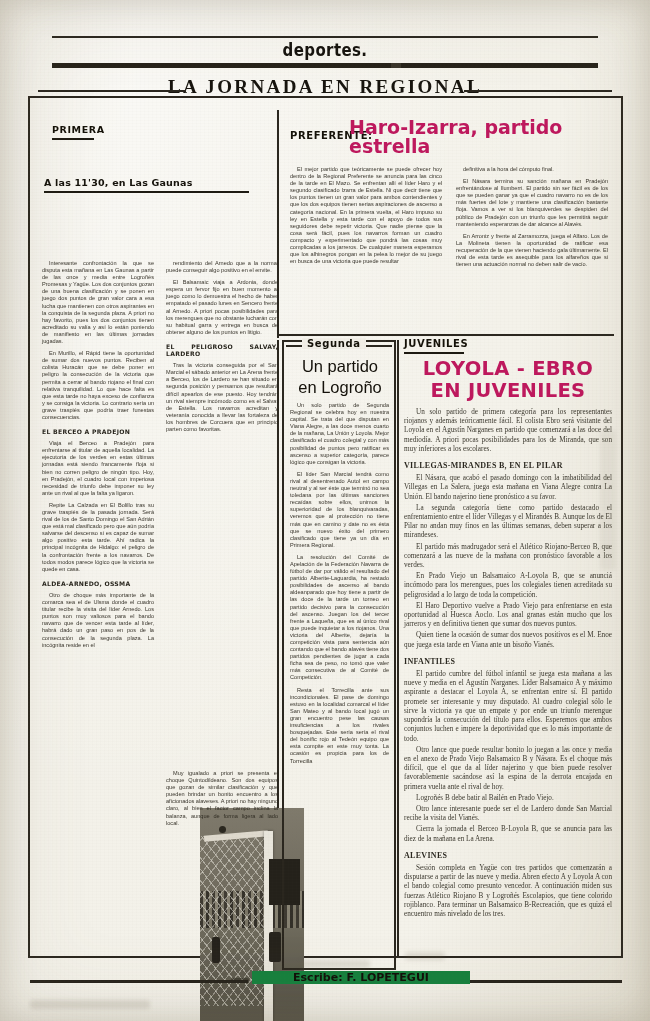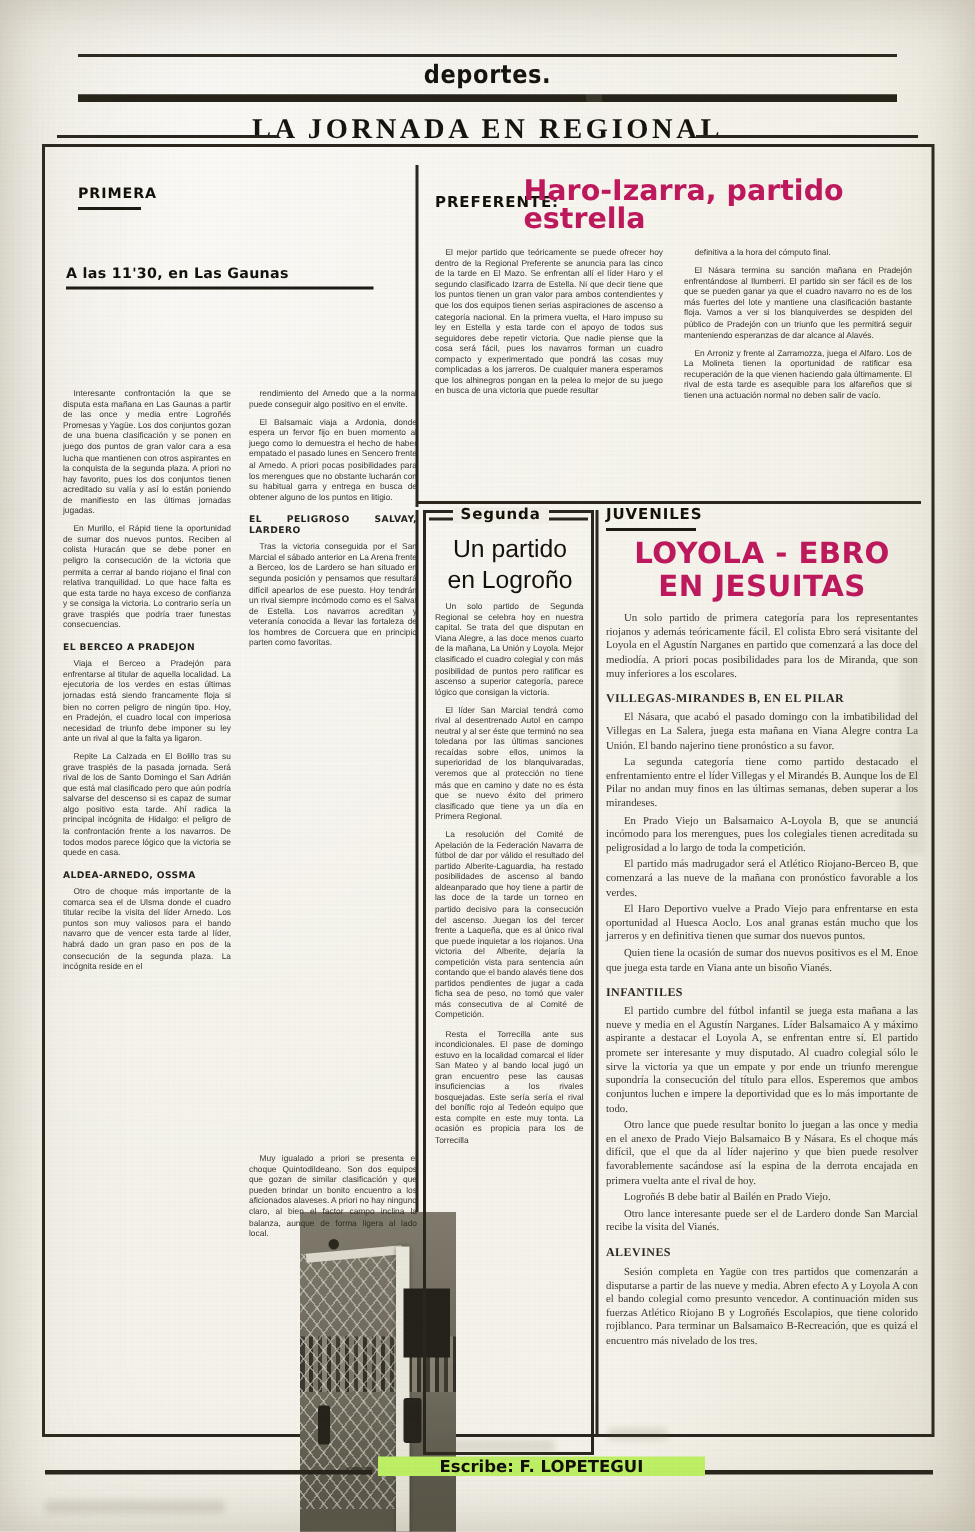--- a/index.html
+++ b/index.html
@@ -150,21 +150,21 @@
   .col-wide p{margin:0 0 2px 0;text-indent:12px;}
   .subhd-wide{font-weight:bold;font-size:8px;letter-spacing:.3px;color:#15120a;
      margin:7px 0 4px 0;font-family:"Liberation Serif",serif;}
 
   
   #byline-wrap{position:absolute;left:30px;top:972px;width:592px;height:18px;}
   .bl-rule{position:absolute;top:8px;height:3px;background:#26221a;}
   #byline{
     position:absolute;left:222px;top:-1px;width:210px;text-align:center;
     font-family:"DejaVu Sans",sans-serif;font-weight:bold;font-size:11px;color:#100e08;
-    background:#bef264;padding:0 4px;
+    background:#15803d;padding:0 4px;
   }
   .smudge{position:absolute;background:rgba(110,102,82,.16);filter:blur(2px);border-radius:3px;}
 </style>
 </head>
 <body>
 
 <div class="sheet">
   <div class="paper"></div>
 
   <div id="masthead">
@@ -259,36 +259,37 @@
     <p>Un solo partido de Segunda Regional se celebra hoy en nuestra capital. Se trata del que disputan en Viana Alegre, a las doce menos cuarto de la mañana, La Unión y Loyola. Mejor clasificado el cuadro colegial y con más posibilidad de puntos pero ratificar es ascenso a superior categoría, parece lógico que consigan la victoria.</p>
     <p>El líder San Marcial tendrá como rival al desentrenado Autol en campo neutral y al ser éste que terminó no sea toledana por las últimas sanciones recaídas sobre ellos, unimos la superioridad de los blanquivaradas, veremos que al protección no tiene más que en camino y date no es ésta que se nuevo éxito del primero clasificado que tiene ya un día en Primera Regional.</p>
     <p>La resolución del Comité de Apelación de la Federación Navarra de fútbol de dar por válido el resultado del partido Alberite-Laguardia, ha restado posibilidades de ascenso al bando aldeanparado que hoy tiene a partir de las doce de la tarde un torneo en partido decisivo para la consecución del ascenso. Juegan los del tercer frente a Laqueña, que es al único rival que puede inquietar a los riojanos. Una victoria del Alberite, dejaría la competición vista para sentencia aún contando que el bando alavés tiene dos partidos pendientes de jugar a cada ficha sea de peso, no tomó que valer más consecutiva de al Comité de Competición.</p>
     <p>Resta el Torrecilla ante sus incondicionales. El pase de domingo estuvo en la localidad comarcal el líder San Mateo y al bando local jugó un gran encuentro pese las causas insuficiencias a los rivales bosquejadas. Este sería sería el rival del bonífic rojo al Tedeón equipo que esta compite en este muy tonta. La ocasión es propicia para los de Torrecilla</p>
   </div>
 
   <div id="juv-kicker" class="kicker" style="font-size:10px;">JUVENILES</div>
   <div id="juv-rule"></div>
   <div id="juv-head" class="bighead">
     <div>LOYOLA - EBRO</div>
-    <div>EN JESUITAS</div>
+    <div>EN JUVENILES</div>
   </div>
   <div id="juv-body" class="col-wide blur2">
     <p>Un solo partido de primera categoría para los representantes riojanos y además teóricamente fácil. El colista Ebro será visitante del Loyola en el Agustín Narganes en partido que comenzará a las doce del mediodía. A priori pocas posibilidades para los de Miranda, que son muy inferiores a los escolares.</p>
     <div class="subhd-wide">VILLEGAS-MIRANDES B, EN EL PILAR</div>
     <p>El Násara, que acabó el pasado domingo con la imbatibilidad del Villegas en La Salera, juega esta mañana en Viana Alegre contra La Unión. El bando najerino tiene pronóstico a su favor.</p>
     <p>La segunda categoría tiene como partido destacado el enfrentamiento entre el líder Villegas y el Mirandés B. Aunque los de El Pilar no andan muy finos en las últimas semanas, deben superar a los mirandeses.</p>
+    <p>El partido más madrugador será el Atlético Riojano-Berceo B, que comenzará a las nueve de la mañana con pronóstico favorable a los verdes.</p>
     <p>En Prado Viejo un Balsamaico A-Loyola B, que se anunciá incómodo para los merengues, pues los colegiales tienen acreditada su peligrosidad a lo largo de toda la competición.</p>
-    <p>El partido más madrugador será el Atlético Riojano-Berceo B, que comenzará a las nueve de la mañana con pronóstico favorable a los verdes.</p>
     <p>El Haro Deportivo vuelve a Prado Viejo para enfrentarse en esta oportunidad al Huesca Aoclo. Los anal granas están mucho que los jarreros y en definitiva tienen que sumar dos nuevos puntos.</p>
     <p>Quien tiene la ocasión de sumar dos nuevos positivos es el M. Enoe que juega esta tarde en Viana ante un bisoño Vianés.</p>
     <div class="subhd-wide">INFANTILES</div>
     <p>El partido cumbre del fútbol infantil se juega esta mañana a las nueve y media en el Agustín Narganes. Líder Balsamaico A y máximo aspirante a destacar el Loyola A, se enfrentan entre sí. El partido promete ser interesante y muy disputado. Al cuadro colegial sólo le sirve la victoria ya que un empate y por ende un triunfo merengue supondría la consecución del título para ellos. Esperemos que ambos conjuntos luchen e impere la deportividad que es lo más importante de todo.</p>
     <p>Otro lance que puede resultar bonito lo juegan a las once y media en el anexo de Prado Viejo Balsamaico B y Násara. Es el choque más difícil, que el que da al líder najerino y que bien puede resolver favorablemente sacándose así la espina de la derrota encajada en primera vuelta ante el rival de hoy.</p>
     <p>Logroñés B debe batir al Bailén en Prado Viejo.</p>
     <p>Otro lance interesante puede ser el de Lardero donde San Marcial recibe la visita del Vianés.</p>
+    <p>Cierra la jornada el Berceo B-Loyola B, que se anuncia para las diez de la mañana en La Arena.</p>
     <div class="subhd-wide">ALEVINES</div>
     <p>Sesión completa en Yagüe con tres partidos que comenzarán a disputarse a partir de las nueve y media. Abren efecto A y Loyola A con el bando colegial como presunto vencedor. A continuación miden sus fuerzas Atlético Riojano B y Logroñés Escolapios, que tiene colorido rojiblanco. Para terminar un Balsamaico B-Recreación, que es quizá el encuentro más nivelado de los tres.</p>
   </div>
 
   <div id="byline-wrap">
     <div class="bl-rule" style="left:0;width:218px;"></div>
     <div class="bl-rule" style="right:0;width:152px;"></div>
     <div id="byline">Escribe: F. LOPETEGUI</div>
   </div>
 

